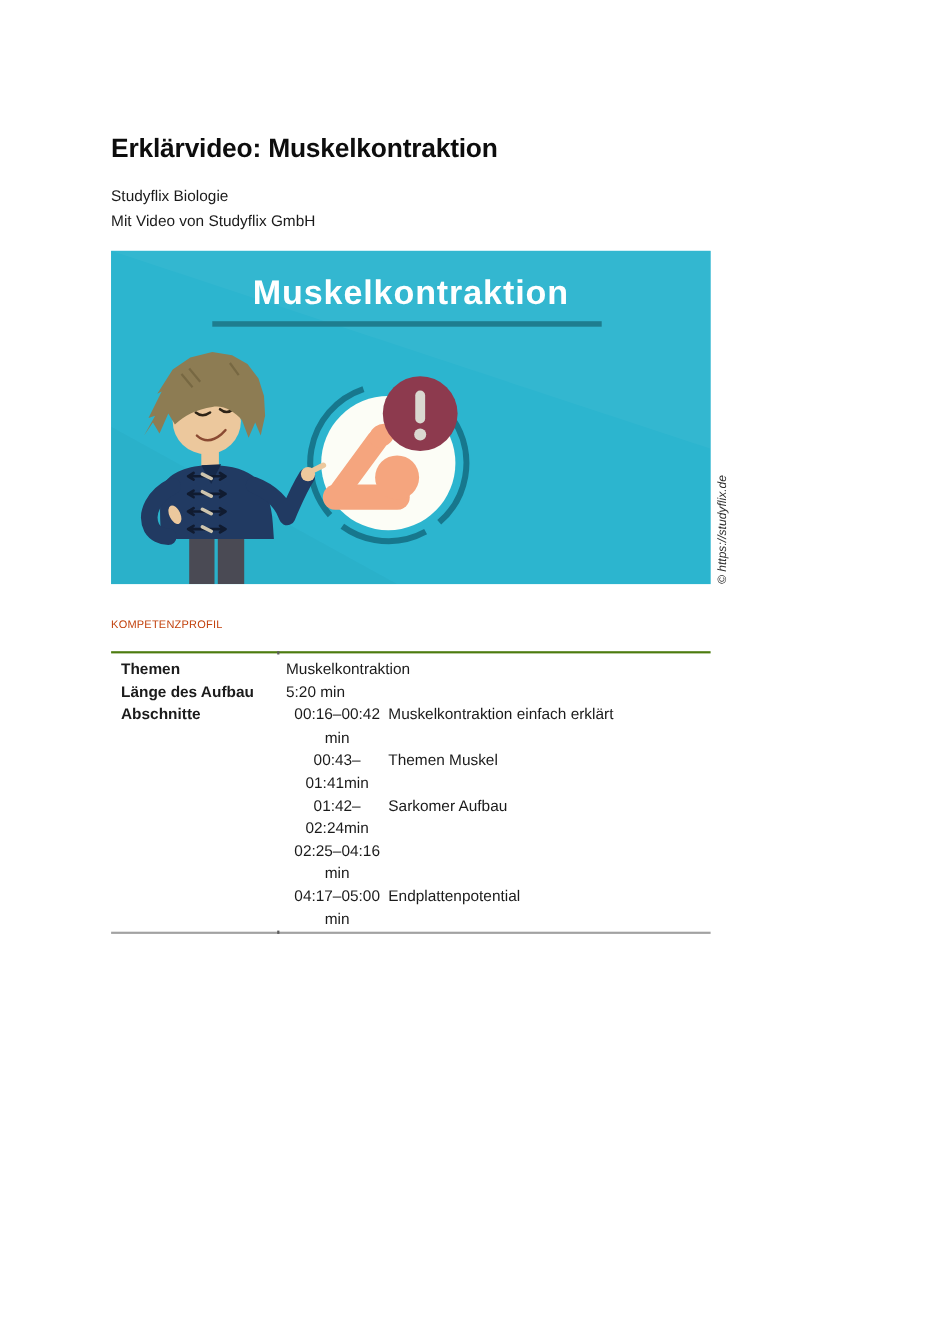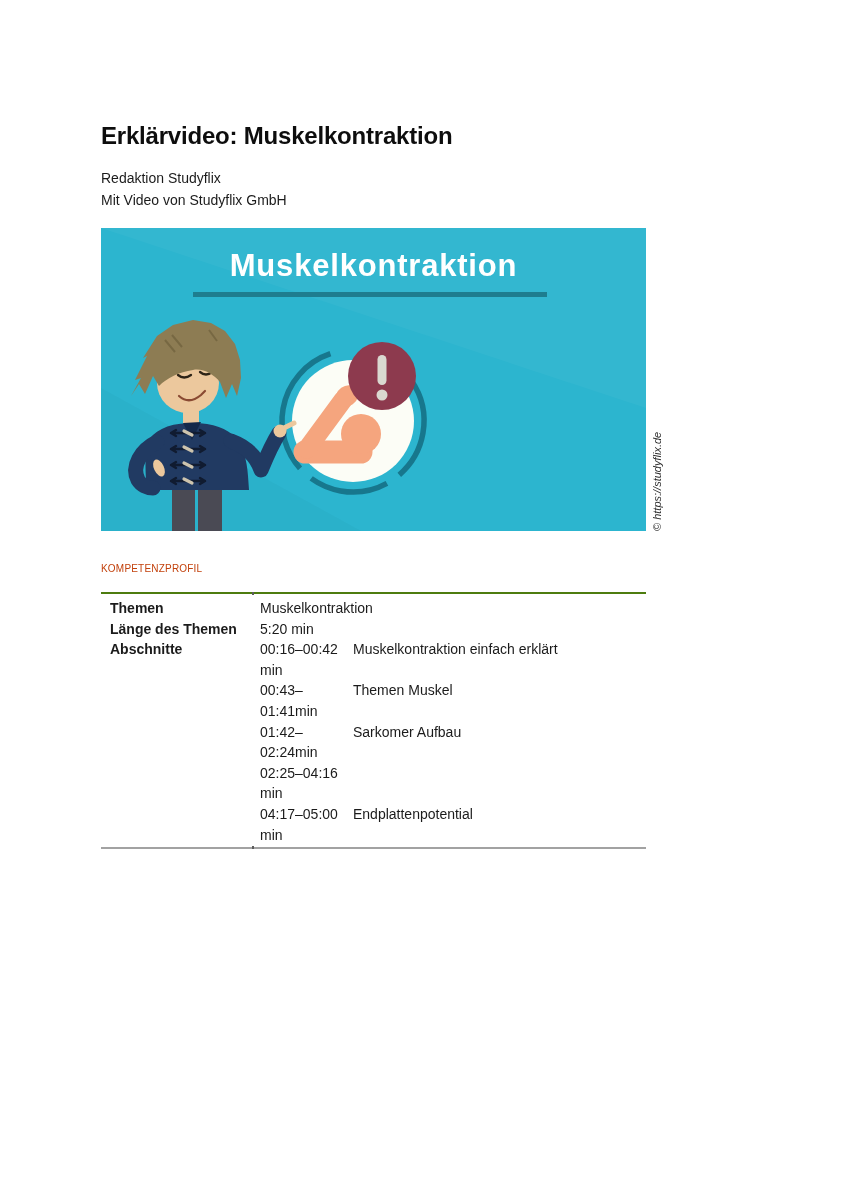--- a/index.html
+++ b/index.html
@@ -45,32 +45,32 @@
     position:absolute; left:101px; top:592px; width:545px; box-sizing:border-box;
     border-top:2px solid #4d7c0f; border-bottom:2px solid #a2a2a2;
     padding:4px 0 2px 0; font-size:14px; color:#1b1b1b;
   }
   .tick { position:absolute; left:151px; width:2px; height:3px; background:#5d5d5d; }
   .tick.t { top:-2px; } .tick.b { bottom:-2px; }
   .prow { display:flex; align-items:flex-start; }
   .plabel { width:151px; box-sizing:border-box; padding-left:9px; font-weight:700; line-height:20.6px; }
   .pval  { flex:1; padding-left:8px; line-height:20.6px; }
   .seg { display:flex; line-height:20.6px; }
-  .seg-time { width:93px; flex:0 0 93px; }
+  .seg-time { width:93px; flex:0 0 93px;text-align:center; }
   .seg-topic { flex:1; }
 </style>
 </head>
 <body>
 
 <div class="page">
 
   <div class="doc-title">Erklärvideo: Muskelkontraktion</div>
 
   <div class="byline">
-    <div>Redaktion Studyflix</div>
+    <div>Studyflix Biologie</div>
     <div>Mit Video von Studyflix GmbH</div>
   </div>
 
   <div class="thumb">
     <svg class="illu" width="545" height="303" viewBox="0 0 545 303" xmlns="http://www.w3.org/2000/svg">
 
       <rect x="0" y="0" width="545" height="303" fill="#2cb5cf"></rect>
       <polygon points="0,0 545,0 545,180" fill="#ffffff" opacity="0.035"></polygon>
       <polygon points="0,303 0,160 260,303" fill="#06303a" opacity="0.03"></polygon>
 
@@ -139,21 +139,21 @@
   <div class="kp-table">
     <span class="tick t"></span>
     <span class="tick b"></span>
 
     <div class="prow">
       <div class="plabel">Themen</div>
       <div class="pval">Muskelkontraktion</div>
     </div>
 
     <div class="prow">
-      <div class="plabel">Länge des Themen</div>
+      <div class="plabel">Länge des Aufbau</div>
       <div class="pval">5:20 min</div>
     </div>
 
     <div class="prow">
       <div class="plabel">Abschnitte</div>
       <div class="pval">
         <div class="seg">
           <div class="seg-time">00:16–00:42 min</div>
           <div class="seg-topic">Muskelkontraktion einfach erklärt</div>
         </div>

